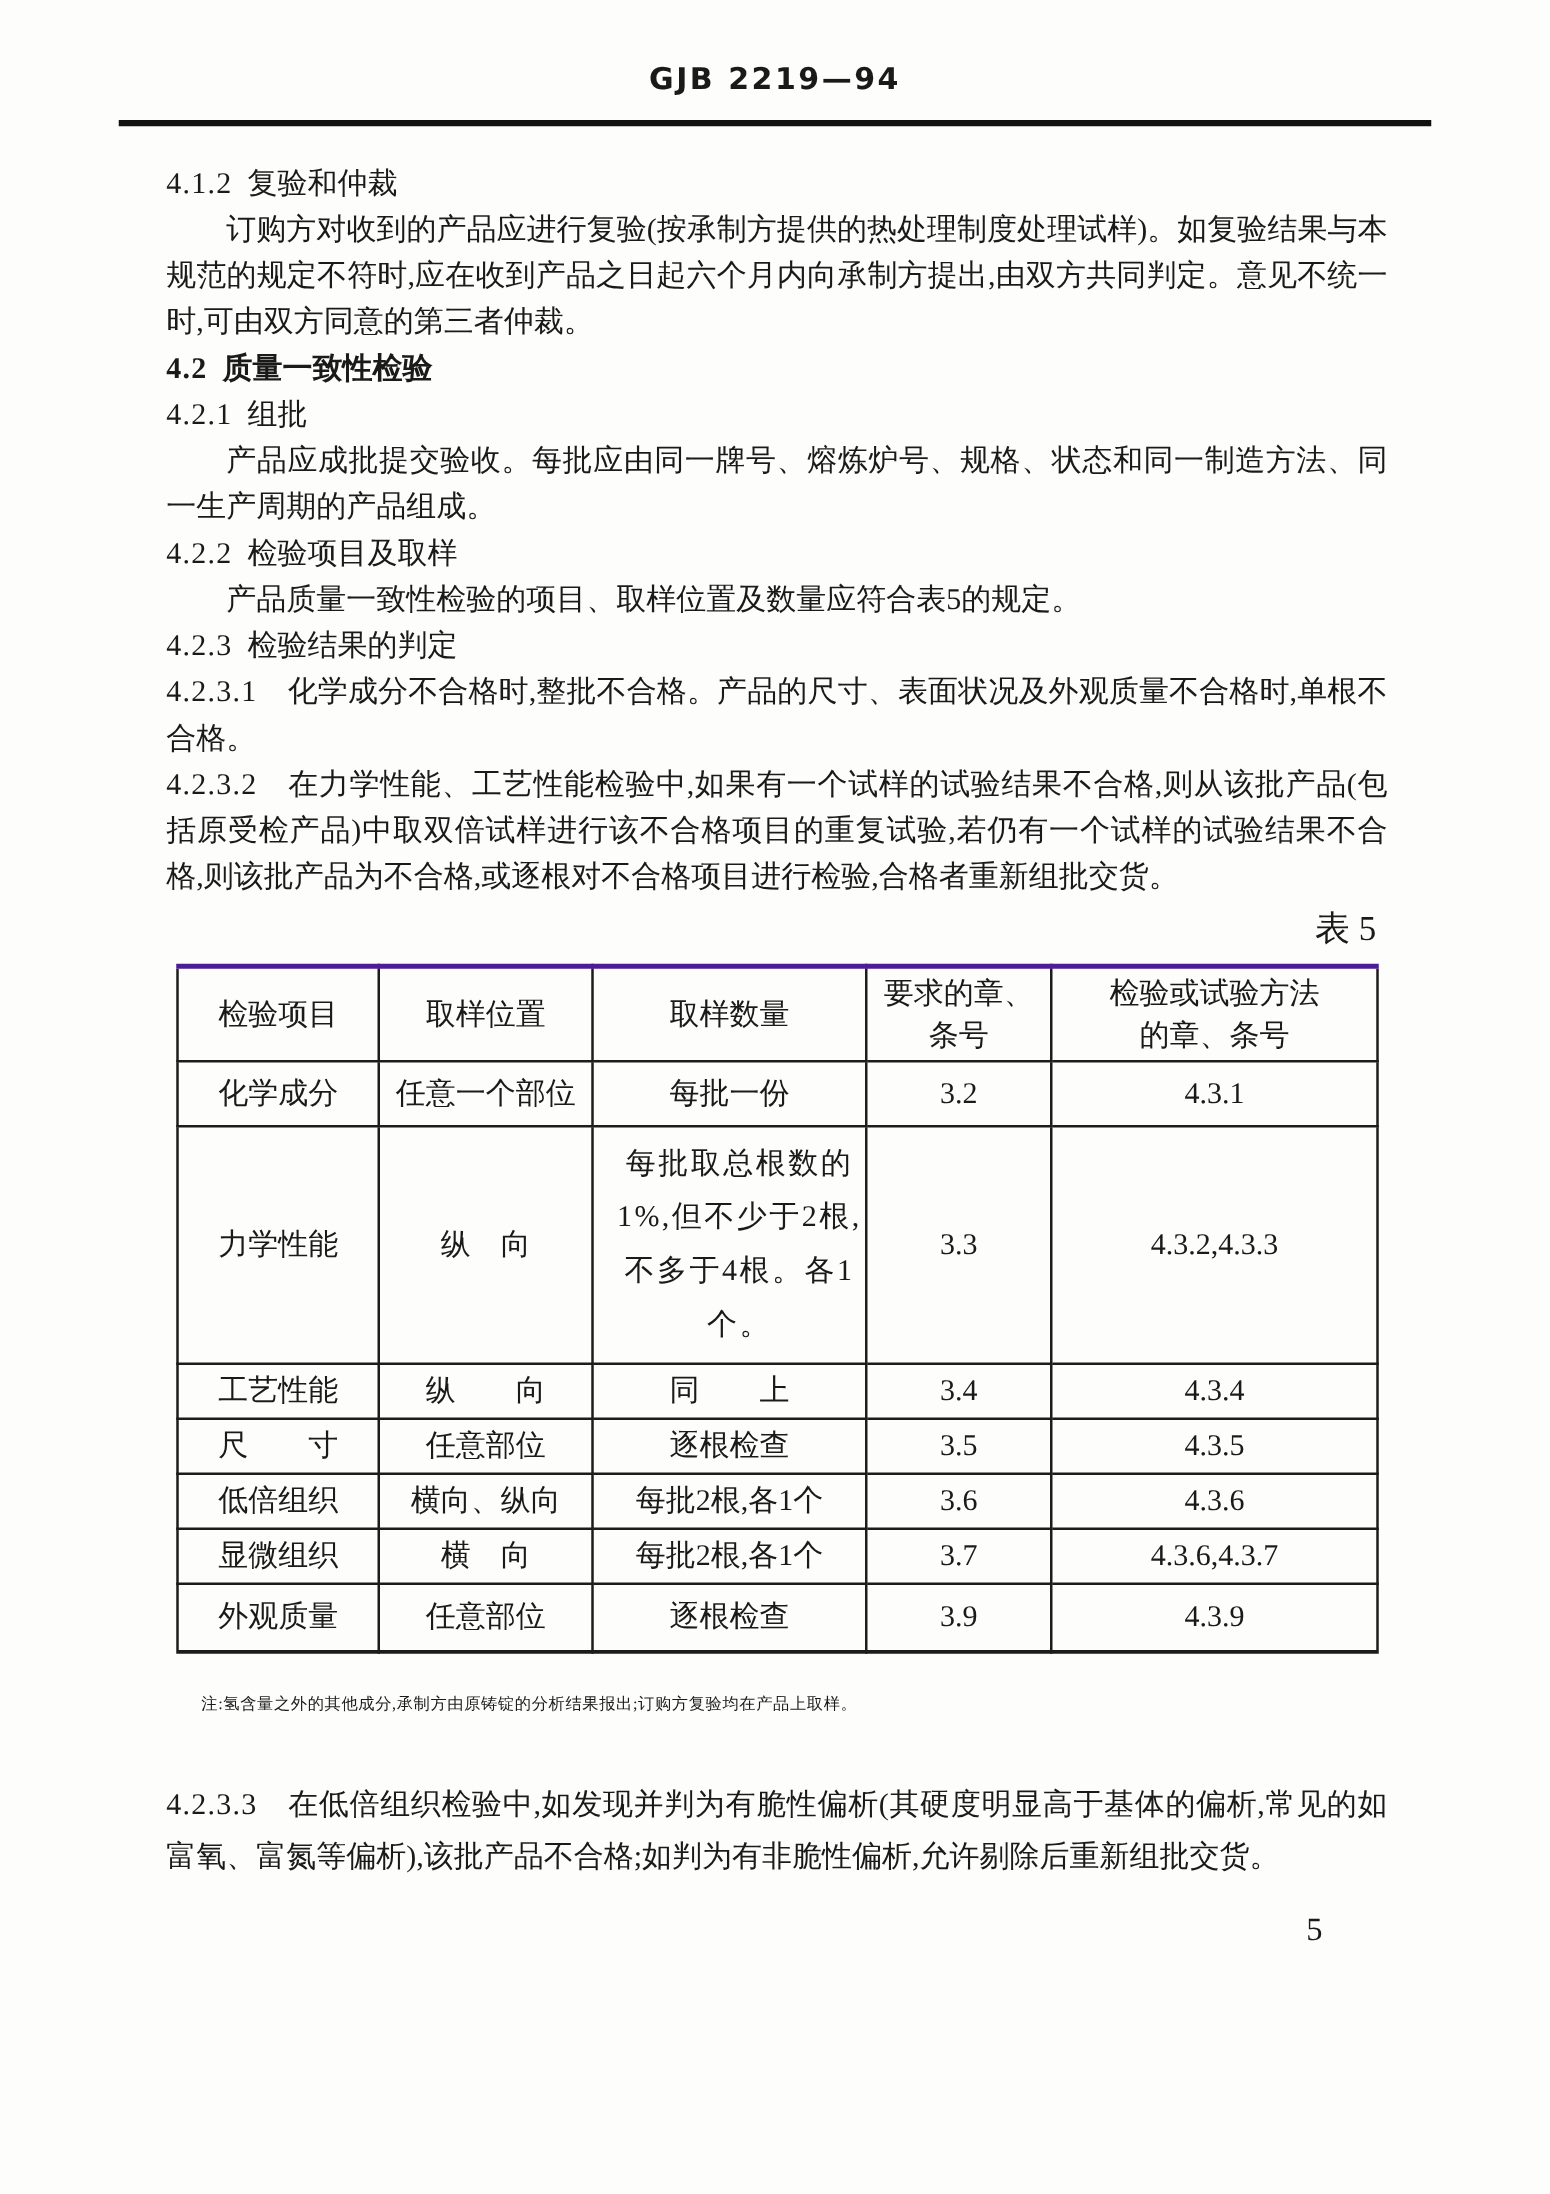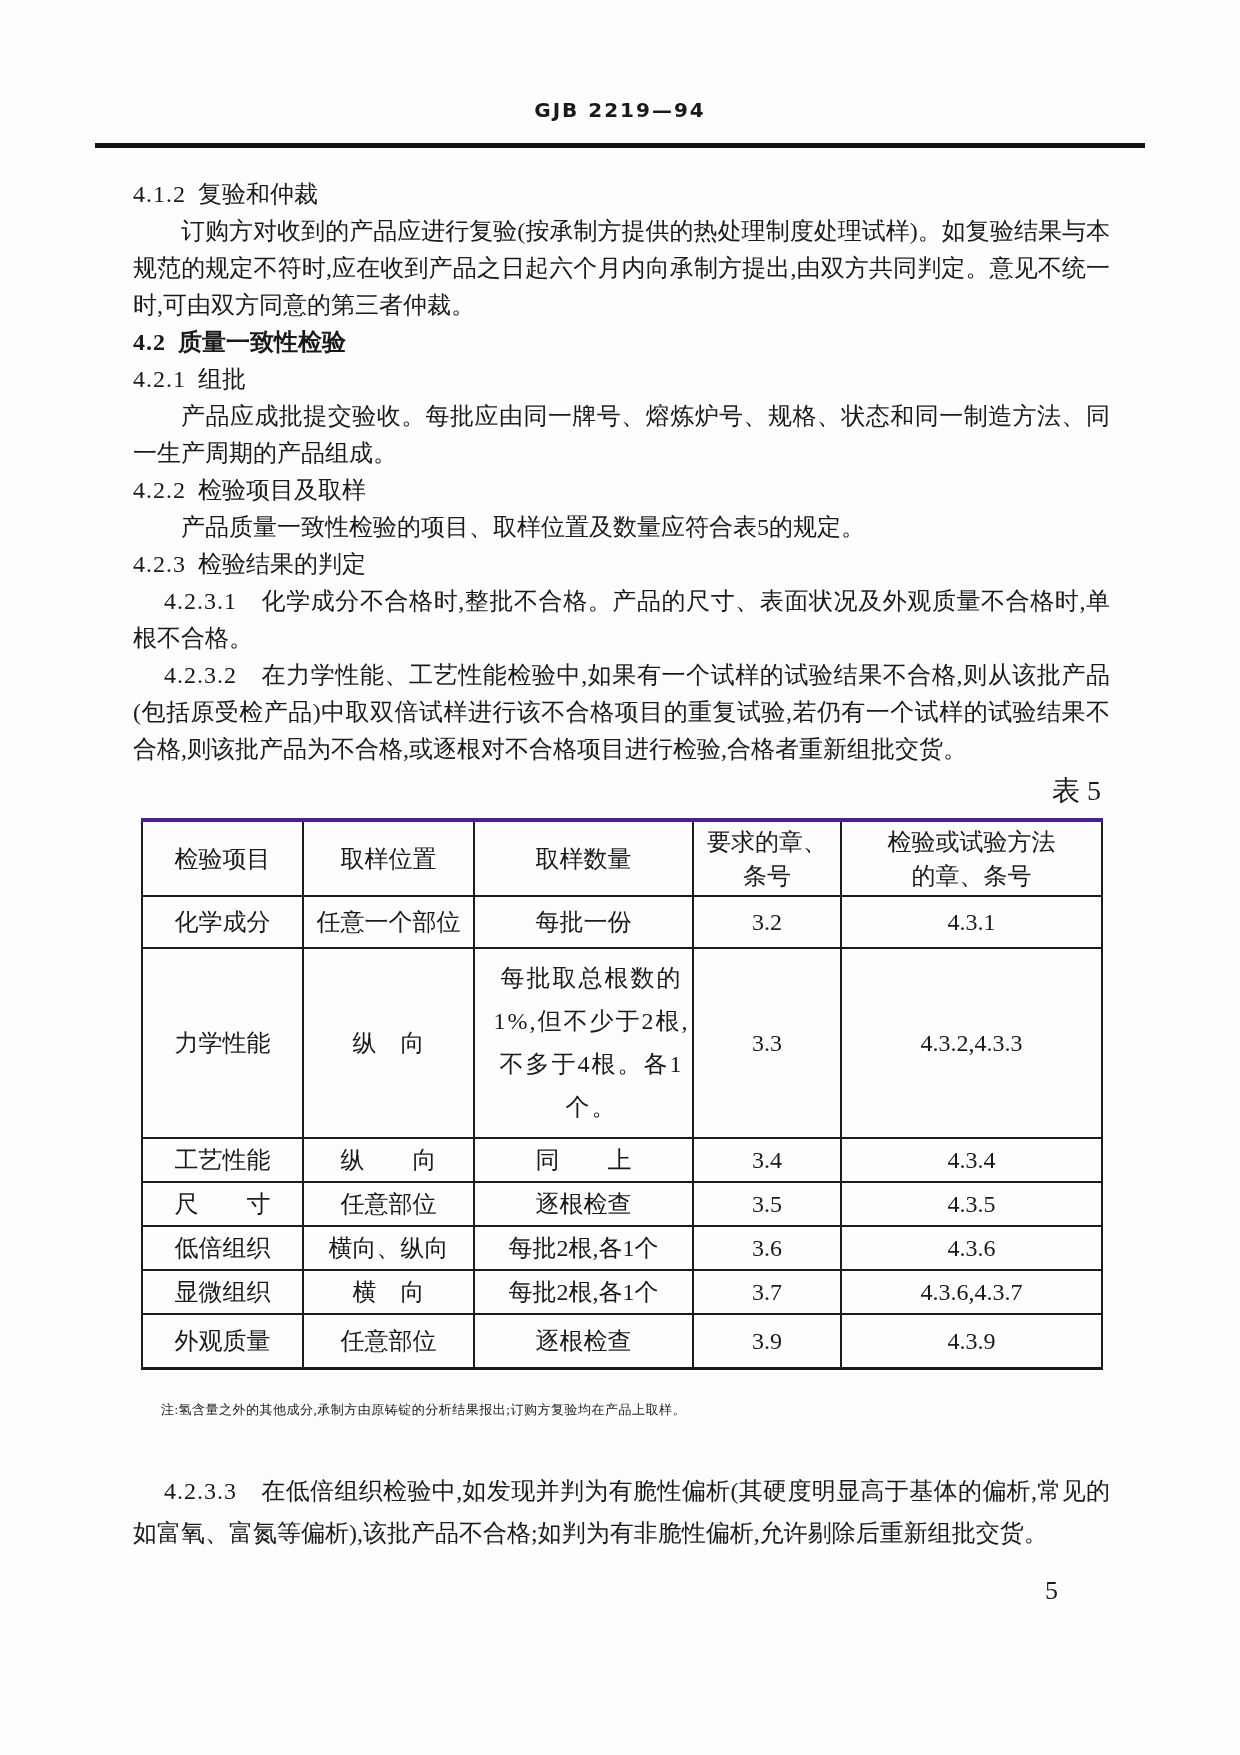--- a/index.html
+++ b/index.html
@@ -9,46 +9,46 @@
     width: 1240px;
     height: 1755px;
     margin: 0 auto;
     background: #fdfdfb;
     color: #1a1a1a;
     font-family: "Liberation Serif", "DejaVu Serif", serif;
     overflow: hidden;
   }
   
   .doc-code {
-    padding-top: 93px;
+    padding-top: 46px;
     text-align: center;
     font-family: "DejaVu Sans", "Liberation Sans", sans-serif;
     font-weight: bold;
-    font-size: 20px;
+    font-size: 24px;
     letter-spacing: 2px;
     line-height: 34px;
   }
   .header-rule {
     width: 1050px;
     height: 5px;
     background: #121212;
     margin: 16px 0 0 95px;
   }
   
   .content {
     margin: 28px 130px 0 133px;
     font-size: 24px;
     line-height: 37px;
     text-align: justify;
   }
   .sec-h { white-space: nowrap; }
   .sec-h .num { margin-right: 12px; letter-spacing: 1px; }
   .sec-h.bold { font-weight: bold; }
   p.indent { text-indent: 2em; }
-  p.numpara .pnum { margin-right: 24px; letter-spacing: 1px; margin-left: 31px; }
+  p.numpara .pnum { margin-right: 24px; letter-spacing: 1px; }
   
   .tbl-caption {
     width: 960px;
     margin: 5px 0 9px 8px;
     text-align: right;
     font-size: 28px;
     line-height: 36px;
   }
   table.t5 {
     border-collapse: collapse;

